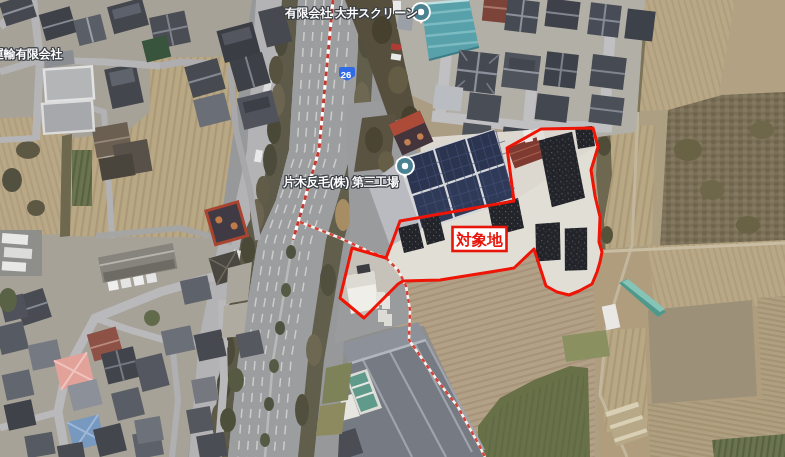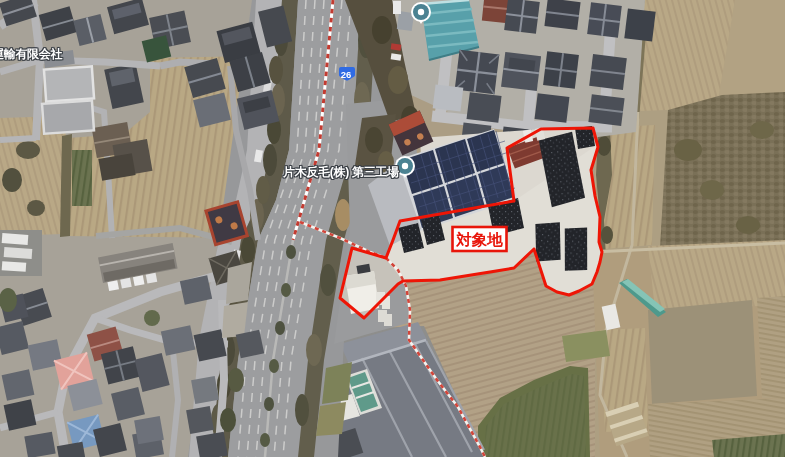--- a/index.html
+++ b/index.html
@@ -674,17 +674,18 @@
         <path d="M339,67 h14 a2,2 0 0 1 2,2 v6 a2,2 0 0 1 -1.2,1.8 l-5.6,3.4 a2.4,2.4 0 0 1 -2.4,0 l-5.6,-3.4 a2,2 0 0 1 -1.2,-1.8 v-6 a2,2 0 0 1 2,-2 Z" fill="#2f6be4"></path>
 <text x="346" y="77.5" font-size="9.5" font-weight="bold" fill="#fff" text-anchor="middle" font-family="Liberation Sans,sans-serif">26</text>
       </g>
 
 <g>
         <rect x="452.5" y="227" width="54" height="24" fill="#fff" stroke="#e8150a" stroke-width="2.6"></rect>
 <text x="479.5" y="244.5" font-size="15.5" font-weight="bold" fill="#e8150a" text-anchor="middle" font-family="Liberation Sans,sans-serif">対象地</text>
       </g>
 </svg>
 
+<div class="lbl" style="left:285px;top:5px;">有限会社 大井スクリーン</div>
 
 <div class="lbl" style="left:-8px;top:46px;">運輸有限会社</div>
 
-<div class="lbl" style="left:283px;top:164px;">片木反毛(株) 第三工場</div>
+<div class="lbl" style="left:283px;top:174px;">片木反毛(株) 第三工場</div>
 </div>
 
 </body></html>

